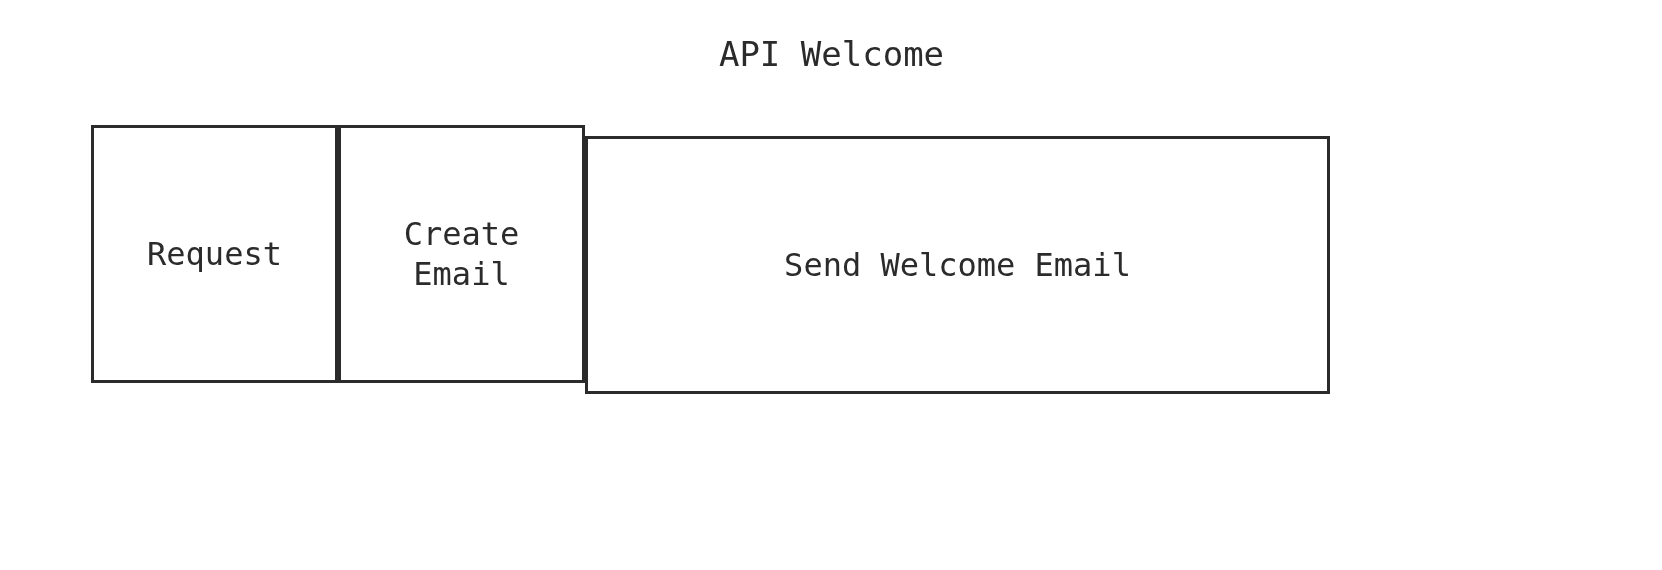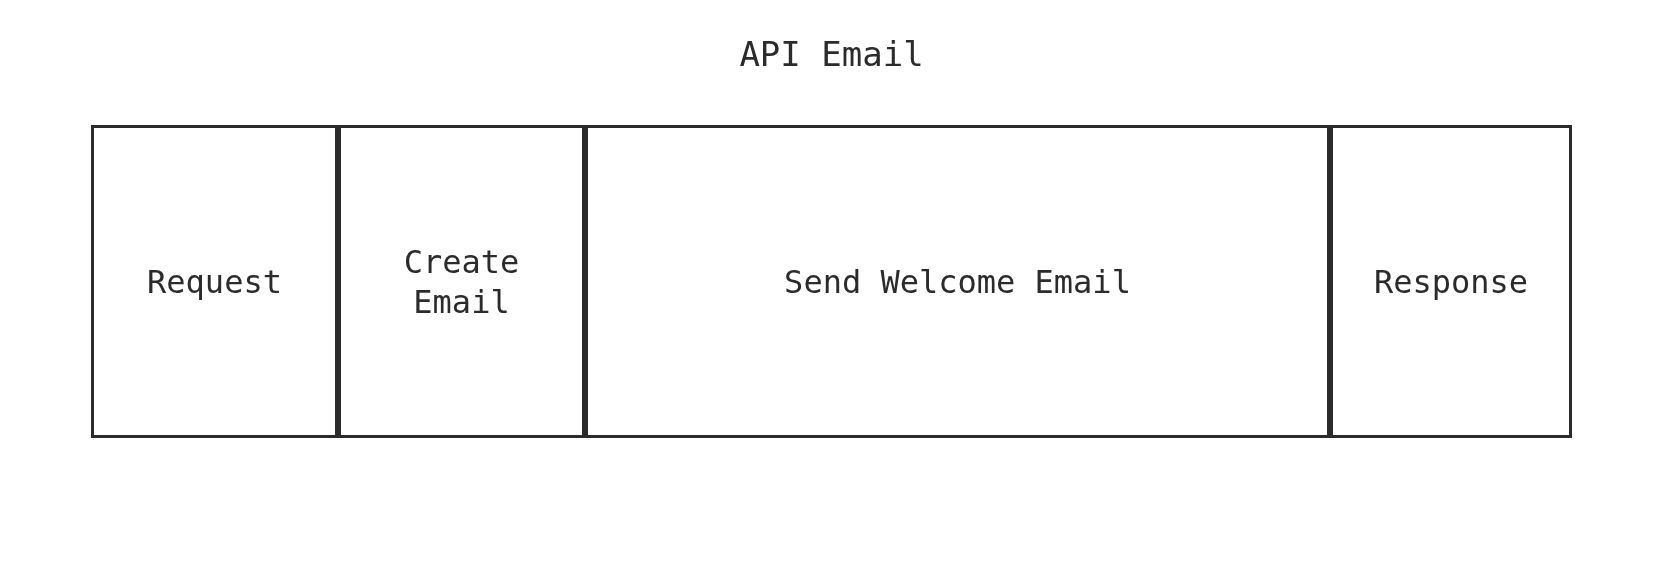--- a/index.html
+++ b/index.html
@@ -29,62 +29,59 @@
     font-size: 34px;
     line-height: 40px;
     color: var(--ink);
     white-space: pre;
   }
   .span-row {
     position: absolute;
     left: 91px;
     top: 125px;
     width: 1481px;
-    height: 313px;
+    height: 258px;
     display: flex;
     flex-direction: row;
   }
   .box {
     border: 3px solid var(--ink);
     background: var(--bg);
     display: flex;
     align-items: center;
     justify-content: center;
     text-align: center;
     font-size: 32px;
     line-height: 1.25;
     color: var(--ink);
     height: 100%;
   }
   .box + .box { border-left-width: 3px; } 
   .box-request            { width: 247px; }
   .box-create-user        { width: 247px; }
-  .box-send-welcome-email { width: 745px; }
+  .box-send-welcome-email { width: 745px; margin-top: 11px; }
   .box-response           { width: 242px; }
   .box-create-user .label { max-width: 7ch; } 
 </style>
 </head>
 <body>
 
 <div class="canvas">
 
-  <div class="diagram-title">API Email</div>
+  <div class="diagram-title">API Welcome</div>
 
   <div class="span-row">
 
     <div class="box box-request">
       <span class="label">Request</span>
     </div>
 
     <div class="box box-create-user">
       <span class="label">Create Email</span>
     </div>
 
     <div class="box box-send-welcome-email">
       <span class="label">Send Welcome Email</span>
     </div>
 
-    <div class="box box-response">
-      <span class="label">Response</span>
-    </div>
 
   </div>
 </div>
 
 </body></html>

